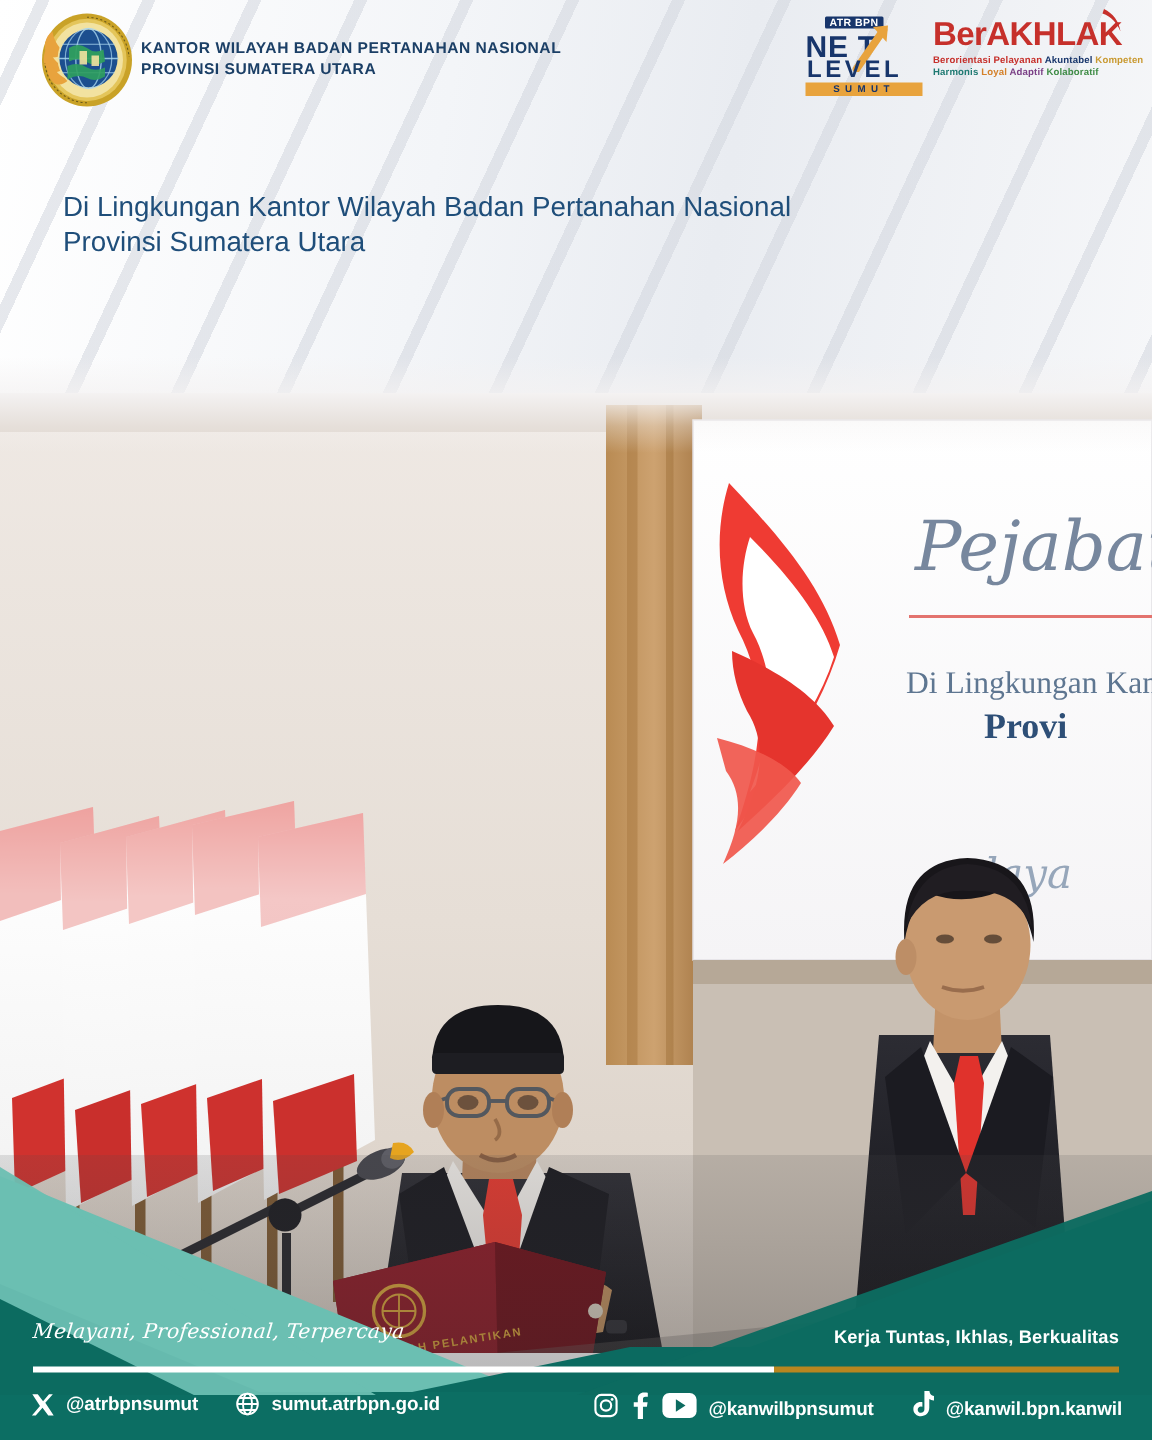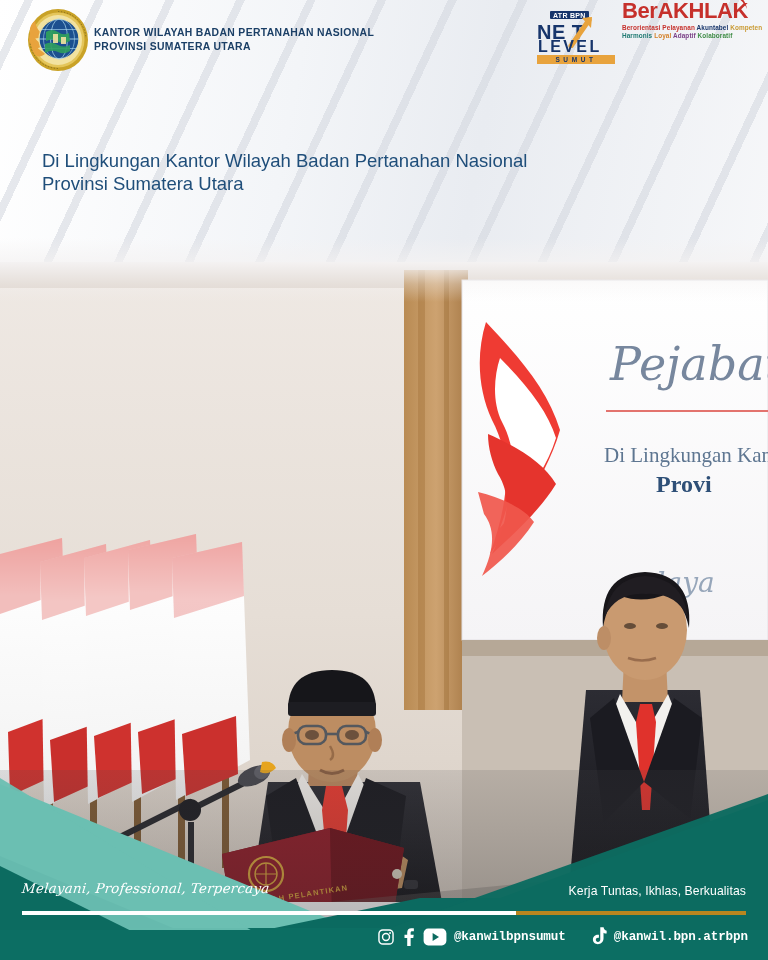--- a/index.html
+++ b/index.html
@@ -54,38 +54,38 @@
     color:#17356b; letter-spacing:2.4px;text-align:right;
   }
   .nl-sumut {
     position:absolute; left:0; top:43px; width:78px; height:9px; background:#e8a33d;
     color:#17356b; font-size:6.5px; font-weight:bold; letter-spacing:3.6px;
     text-align:center; line-height:9px;
   }
   .nl-arrow { position:absolute; left:30px; top:2px; }
 
   
-  .berakhlak { position:absolute; left:622px; top:0; width:130px; height:52px; }
+  .berakhlak { position:absolute; left:622px; top:12px; width:130px; height:52px; }
   .ba-title {
     font-size:22px; font-weight:bold; color:#c6302b; letter-spacing:-0.4px; line-height:1;
   }
   .ba-tick { position:absolute; right:-2px; top:-7px; }
   .ba-sub { margin-top:2px; line-height:1.3; }
   .ba-sub div { font-size:6.4px; font-weight:bold; letter-spacing:0.1px; white-space:nowrap;}
   .c-red{color:#c6302b;} .c-blue{color:#17356b;} .c-gold{color:#c99a32;}
   .c-teal{color:#1f7a72;} .c-orange{color:#d4812a;} .c-purple{color:#7a3f86;}
   .c-green{color:#3f8c46;}
 
   
   .title-block { position:absolute; left:42px; top:122px; width:710px; }
   .title-l1, .title-l2 {
     font-size:31.5px; font-weight:bold; color:#1c4a7e;
     letter-spacing:-0.2px; line-height:1.14; white-space:nowrap;
   }
-  .subtitle { margin-top:27px; }
+  .subtitle { margin-top:4px; }
   .sub-l1, .sub-l2 {
     font-size:18.5px; color:#1f4e7a; line-height:1.27; white-space:nowrap;
     font-weight:400;
   }
 
   
   .photo { position:absolute; left:0; top:262px; width:768px; height:640px; overflow:hidden; }
   .photo svg { display:block; }
   .photo-fade {
     position:absolute; left:0; top:0; width:768px; height:40px;
@@ -98,34 +98,34 @@
   .footer svg { display:block; position:absolute; left:0; top:0; }
 
   .tagline-left {
     position:absolute; left:22px; top:880px;
     font-family:"DejaVu Serif", serif; font-style:italic;
     font-size:13.5px; color:#ffffff; letter-spacing:0.2px;
     transform:skewX(-6deg);
   }
   .tagline-right {
     position:absolute; right:22px; top:884px;
-    font-size:12.2px; font-weight:normal; color:#ffffff; letter-spacing:0.1px;
+    font-size:12.2px; font-weight:bold; color:#ffffff; letter-spacing:0.1px;
   }
 
   .divider-white {
     position:absolute; left:22px; top:911px; width:494px; height:3.5px;
     background:#ffffff;
   }
   .divider-gold {
     position:absolute; left:516px; top:911px; width:230px; height:3.5px;
     background:#b8861f;
   }
 
   .social-left { position:absolute; left:20px; top:927px; display:flex; align-items:center; gap:7px; }
-  .social-right { position:absolute; right:20px; top:927px; display:flex; align-items:center; gap:7px;font-family:Liberation Mono, monospace; }
+  .social-right { position:absolute; right:20px; top:927px; display:flex; align-items:flex-end; gap:7px; }
   .social-left .handle, .social-right .handle {
     font-size:12.6px; font-weight:bold; color:#ffffff; letter-spacing:-0.1px; white-space:nowrap;
   }
   .ic { display:inline-flex; align-items:center; justify-content:center; }
   .gap-lg { width:10px; display:inline-block; }
 </style>
 </head>
 <body>
 
 <div class="poster">
@@ -467,20 +467,37 @@
       </svg>
     </div>
   </div>
 
   <div class="tagline-left">Melayani, Professional, Terpercaya</div>
   <div class="tagline-right">Kerja Tuntas, Ikhlas, Berkualitas</div>
 
   <div class="divider-white"></div>
   <div class="divider-gold"></div>
 
+  <div class="social-left">
+    <span class="ic">
+      <svg width="17" height="17" viewBox="0 0 24 24" fill="#ffffff">
+        <path d="M2.2 2h5.1l5 6.7L17.9 2h3.6l-7.1 8.2L22.3 22h-5.1l-5.4-7.2L5.4 22H1.8l7.6-8.8L2.2 2z"></path>
+      </svg>
+    </span>
+    <span class="handle">@atrbpnsumut</span>
+    <span class="gap-lg"></span>
+    <span class="ic">
+      <svg width="18" height="18" viewBox="0 0 24 24" fill="none" stroke="#ffffff" stroke-width="1.7">
+        <circle cx="12" cy="12" r="9.2"></circle>
+        <ellipse cx="12" cy="12" rx="4" ry="9.2"></ellipse>
+        <path d="M3 12h18M4.6 6.6h14.8M4.6 17.4h14.8"></path>
+      </svg>
+    </span>
+    <span class="handle">sumut.atrbpn.go.id</span>
+  </div>
 
   <div class="social-right">
     <span class="ic">
       <svg width="18" height="18" viewBox="0 0 24 24" fill="none" stroke="#ffffff" stroke-width="1.9">
         <rect x="2.6" y="2.6" width="18.8" height="18.8" rx="5.2"></rect>
         <circle cx="12" cy="12" r="4.6"></circle>
         <circle cx="17.4" cy="6.6" r="1.25" fill="#ffffff" stroke="none"></circle>
       </svg>
     </span>
     <span class="ic">
@@ -494,16 +511,16 @@
         <path d="M9.6 4.9 L16 9 L9.6 13.1 Z" fill="#0c6b60"></path>
       </svg>
     </span>
     <span class="handle">@kanwilbpnsumut</span>
     <span class="gap-lg"></span>
     <span class="ic">
       <svg width="17" height="19" viewBox="0 0 24 26" fill="#ffffff">
         <path d="M15.1 0h4.1c.3 2.6 1.8 4.5 4.3 4.8v4.1c-1.6.1-3.1-.3-4.4-1.2v7.9c0 5.1-3.7 8.2-8 8.2-3.6 0-7-2.6-7-6.6 0-4.2 3.4-6.7 7-6.7.5 0 1 0 1.5.1v4.3a4 4 0 0 0-1.4-.2c-1.7 0-3 1.3-3 2.9 0 1.7 1.3 3 3 3 1.9 0 3.3-1.4 3.3-3.4V0z"></path>
       </svg>
     </span>
-    <span class="handle">@kanwil.bpn.atrbpn</span>
+    <span class="handle">@kanwil.bpn.kanwil</span>
   </div>
 
 </div>
 
 </body></html>

